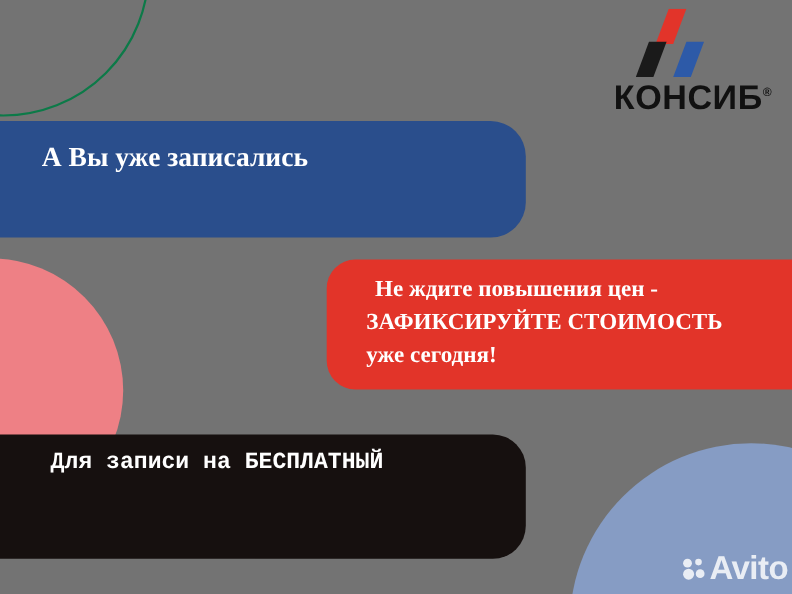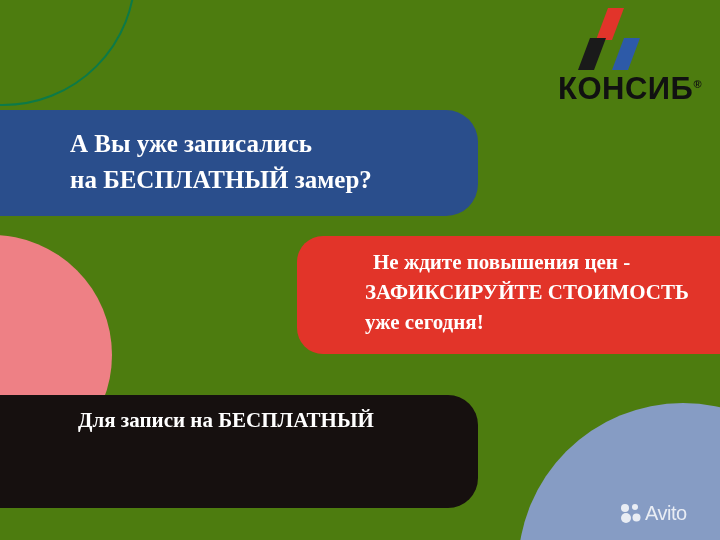--- a/index.html
+++ b/index.html
@@ -5,21 +5,21 @@
   html, body {
     margin: 0;
     padding: 0;
     background: #ffffff;
   }
   #poster {
     position: relative;
     width: 720px;
     height: 540px;
     overflow: hidden;
-    background: #4d7c0f;
+    background: #737373;
     font-family: "Liberation Serif", "DejaVu Serif", serif;
   }
 
   
   .deco-green-circle {
     position: absolute;
     left: -130px;
     top: -160px;
     width: 266px;
     height: 266px;
@@ -79,21 +79,21 @@
     font-weight: bold;
   }
 
   
   .banner {
     position: absolute;
     box-sizing: border-box;
     color: #ffffff;
     font-weight: bold;
   }
-  .banner-line { display: block; white-space: nowrap; margin-left: 32px; }
+  .banner-line { display: block; white-space: nowrap; }
 
   .banner-blue {
     left: -40px;
     top: 110px;
     width: 518px;
     height: 106px;
     background: #2A4E8C;
     border-radius: 0 32px 32px 0;
     padding: 16px 0 0 78px;
     font-size: 25px;
@@ -117,36 +117,36 @@
     left: -40px;
     top: 395px;
     width: 518px;
     height: 113px;
     background: #16100F;
     border-radius: 0 30px 30px 0;
     padding: 10px 0 0 76px;
     font-size: 21px;
     line-height: 1.5;
   }
-  .banner-black .indent { padding-left: 10px; }
+  .banner-black .indent { padding-left: 10px; font-family: Liberation Mono, monospace; }
 
   
   .avito {
     position: absolute;
     left: 620px;
     top: 502px;
     display: flex;
     align-items: center;
     opacity: 0.82;
   }
   .avito-dots { width: 22px; height: 22px; margin-right: 3px; }
   .avito-text {
     font-family: "Liberation Sans", sans-serif;
-    font-weight: normal;
-    font-size: 20px;
+    font-weight: bold;
+    font-size: 30px;
     color: #ffffff;
     line-height: 1;
     letter-spacing: -0.5px;
   }
 </style>
 </head>
 <body>
 
 <div id="poster">
 
@@ -158,21 +158,20 @@
     <svg class="logo-mark" viewBox="0 0 62 62">
       <polygon points="30,0 46,0 34,32 18,32" fill="#E2342A"></polygon>
       <polygon points="12,30 28,30 16,62 0,62" fill="#1A1A1A"></polygon>
       <polygon points="46,30 62,30 50,62 34,62" fill="#2D5AA8"></polygon>
     </svg>
     <div class="logo-word"><span>КОНСИБ</span><span class="logo-reg">®</span></div>
   </div>
 
   <div class="banner banner-blue">
     <span class="banner-line">А Вы уже записались</span>
-    <span class="banner-line">на БЕСПЛАТНЫЙ замер?</span>
   </div>
 
   <div class="banner banner-red">
     <span class="banner-line indent">Не ждите повышения цен -</span>
     <span class="banner-line">ЗАФИКСИРУЙТЕ СТОИМОСТЬ</span>
     <span class="banner-line">уже сегодня!</span>
   </div>
 
   <div class="banner banner-black">
     <span class="banner-line indent">Для записи на БЕСПЛАТНЫЙ</span>

